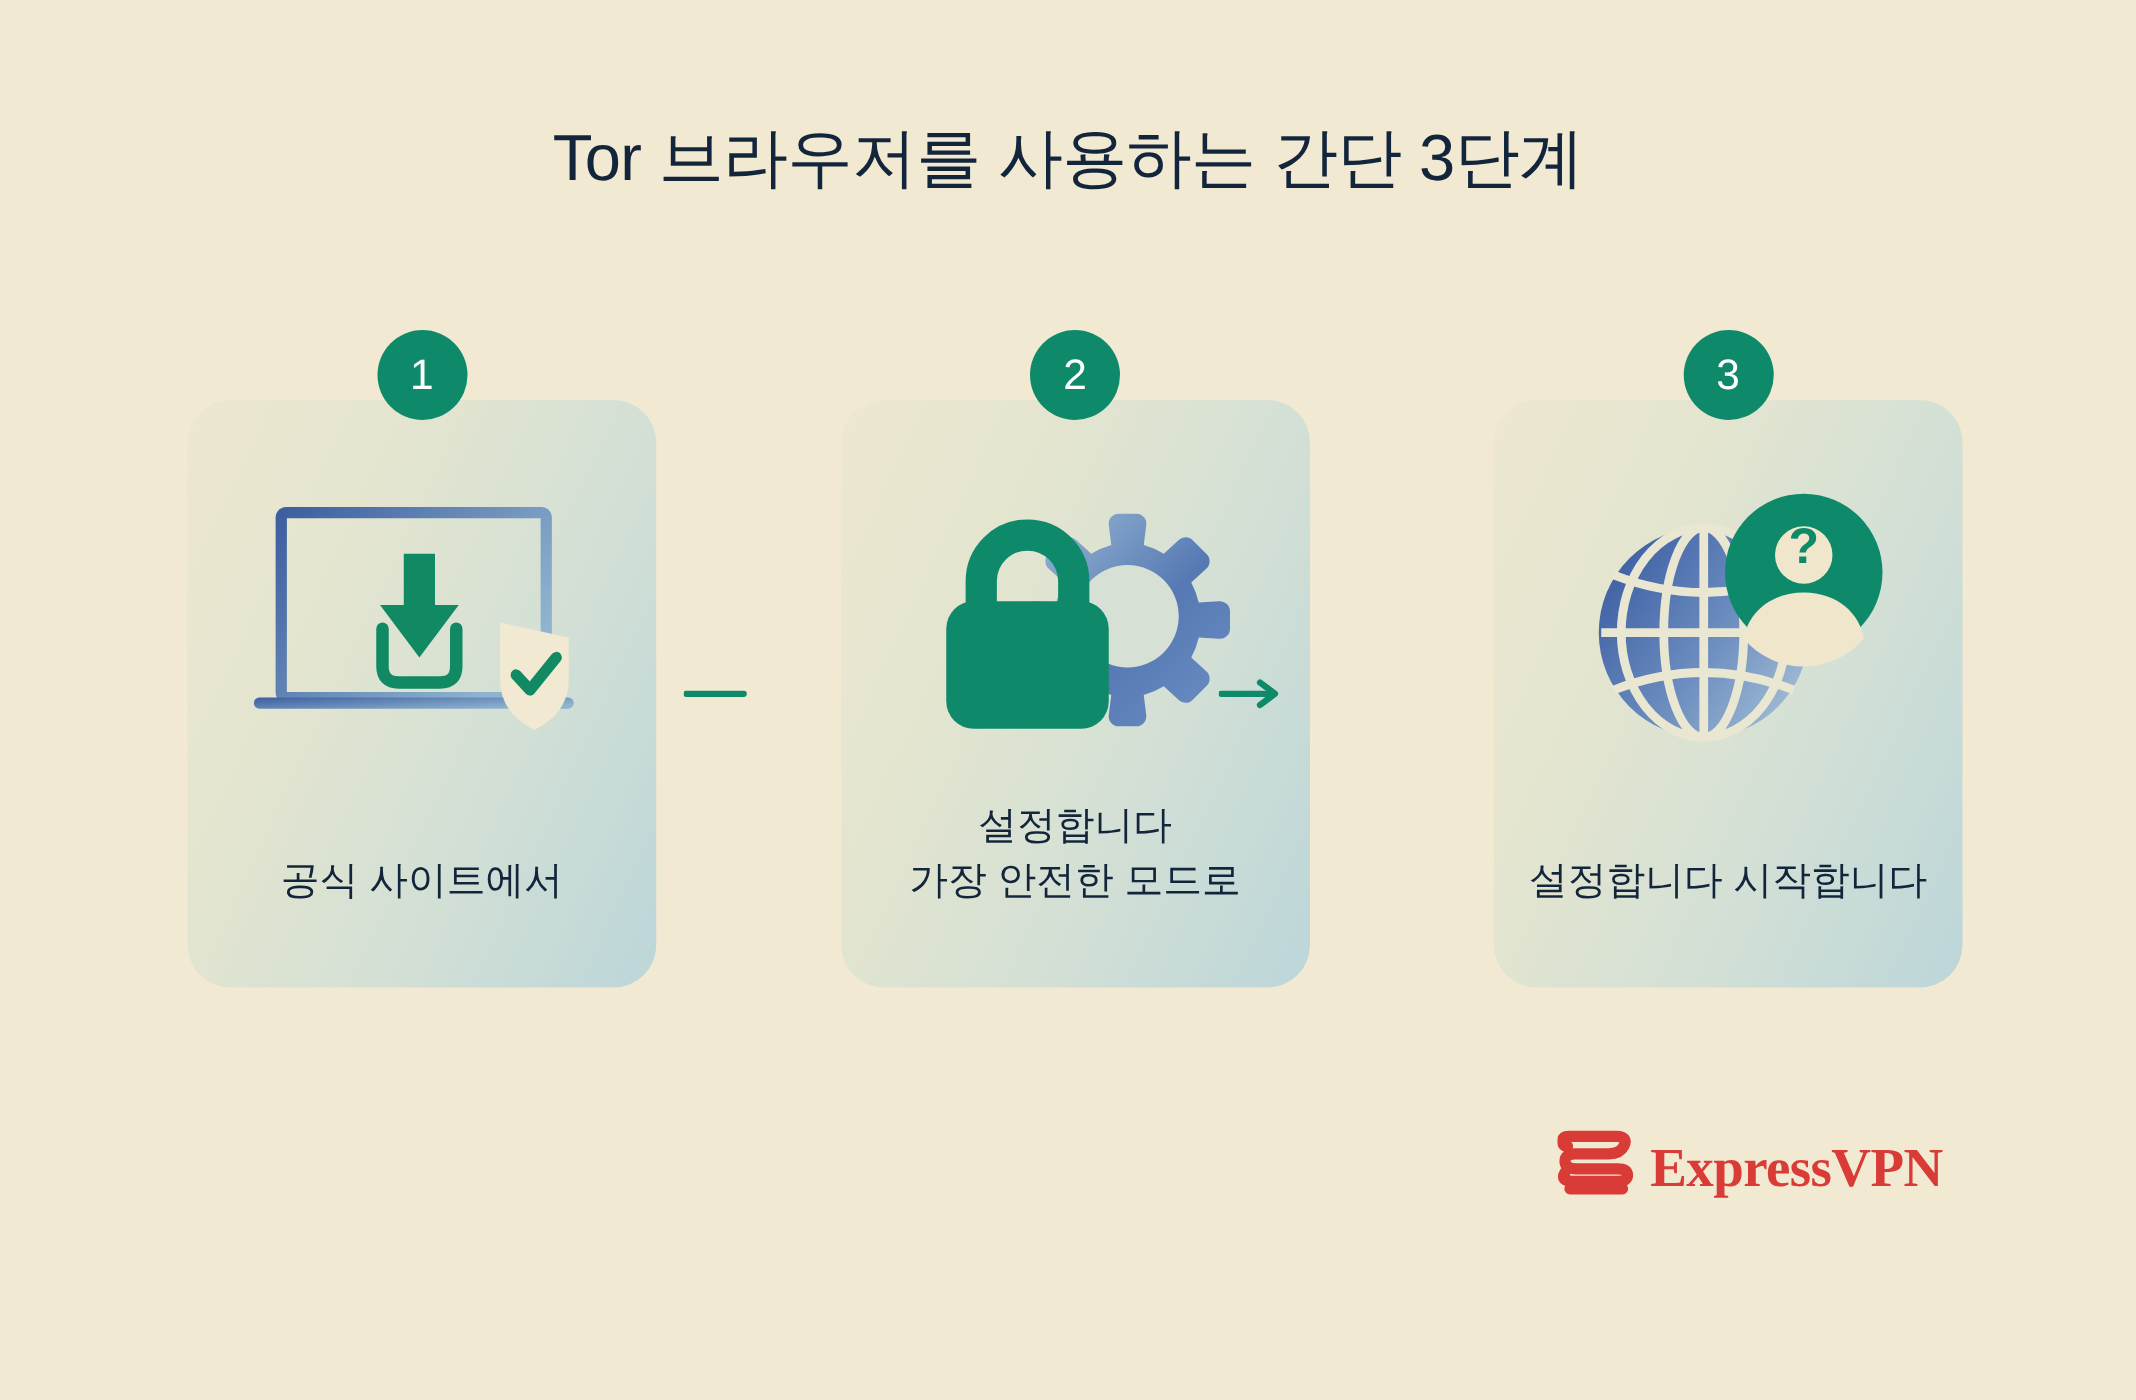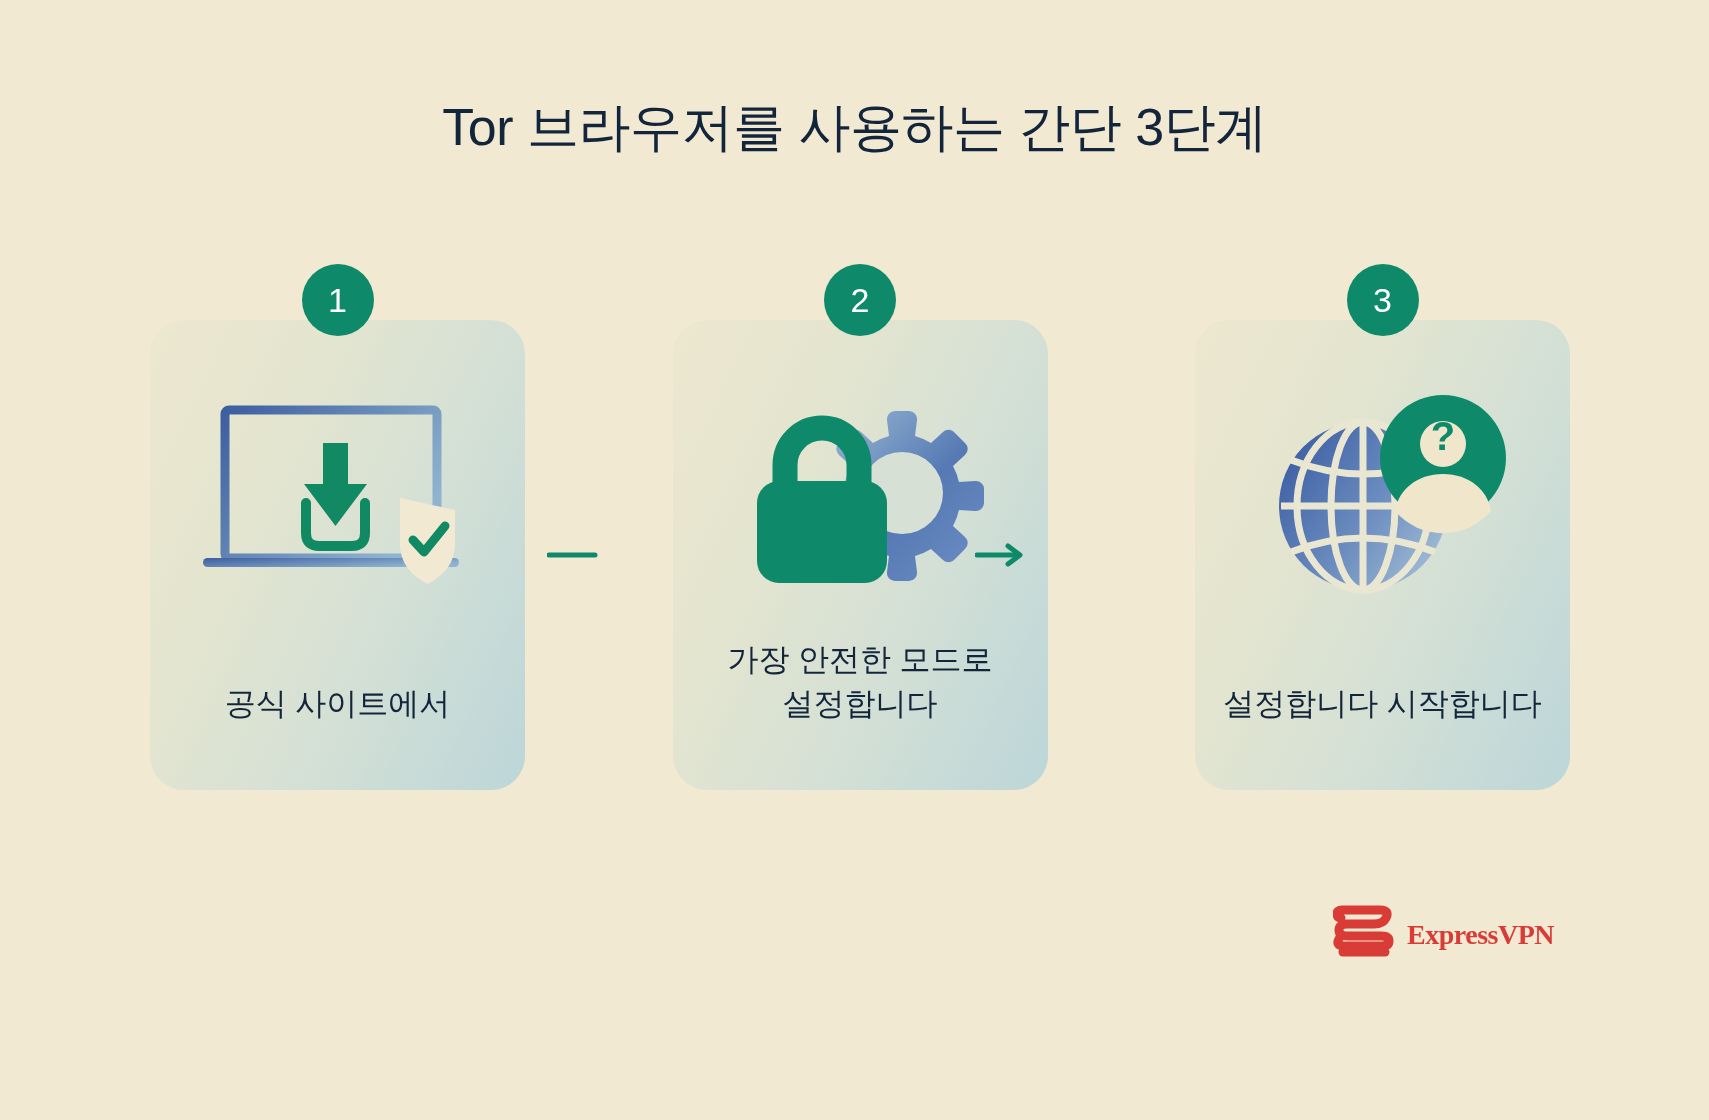--- a/index.html
+++ b/index.html
@@ -112,21 +112,21 @@
   .logo {
     position: absolute;
     right: 155px;
     bottom: 155px;
     display: flex;
     align-items: center;
     gap: 12px;
   }
   .logo-mark { display: block; }
   .logo-text {
-    font-size: 28px;
+    font-size: 44px;
     color: #D93B36;
     font-family: "Liberation Serif", "DejaVu Serif", serif;
     font-weight: 700;
     letter-spacing: -0.5px;
     white-space: nowrap;
   }
 </style>
 </head>
 <body>
 
@@ -194,22 +194,22 @@
                      l10 -10 a8 8 0 0 1 12 -1 l12 11 a62 62 0 0 1 16 -7 l-2 -16 a8 8 0 0 1 8 -9 z"></path>
           </g>
           <circle cx="167" cy="100" r="41" fill="#D6E0D5"></circle>
 
           <path d="M50 92 L50 72 a37 37 0 0 1 74 0 L124 92" fill="none" stroke="#0E8A6A" stroke-width="25" stroke-linecap="round"></path>
           <rect x="22" y="88" width="130" height="102" rx="22" fill="#0E8A6A"></rect>
         </svg>
       </div>
 
       <div class="caption">
+        <span class="ln">설정합니다</span>
         <span class="ln">가장 안전한 모드로</span>
-        <span class="ln">설정합니다</span>
       </div>
     </div>
 
     <div class="card">
       <div class="badge">3</div>
 
       <div class="icon-wrap">
         <svg width="250" height="210" viewBox="0 0 250 210" xmlns="http://www.w3.org/2000/svg">
           <defs>
             <linearGradient id="globeGrad" x1="0" y1="0.2" x2="1" y2="0.9">

